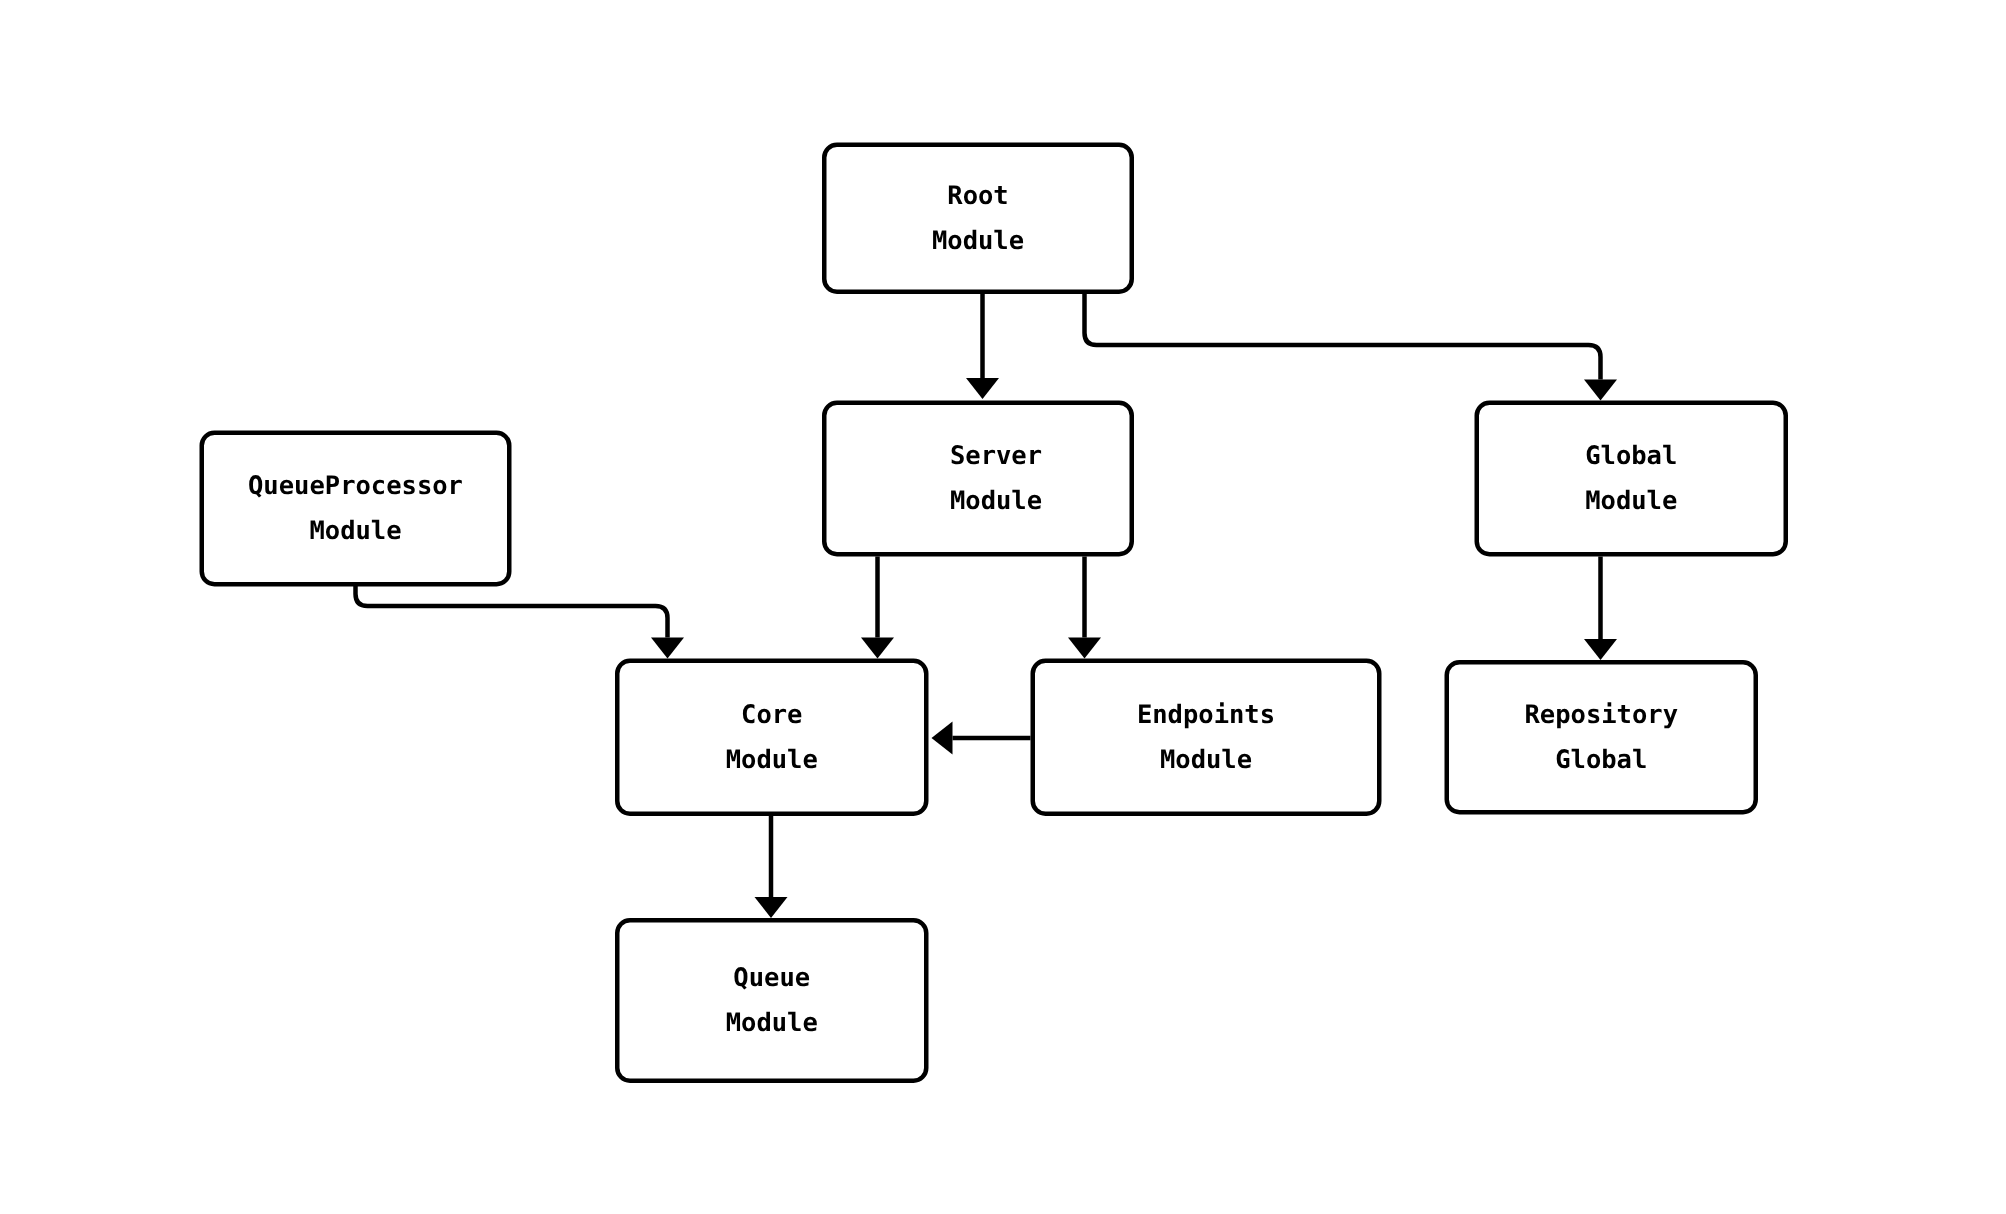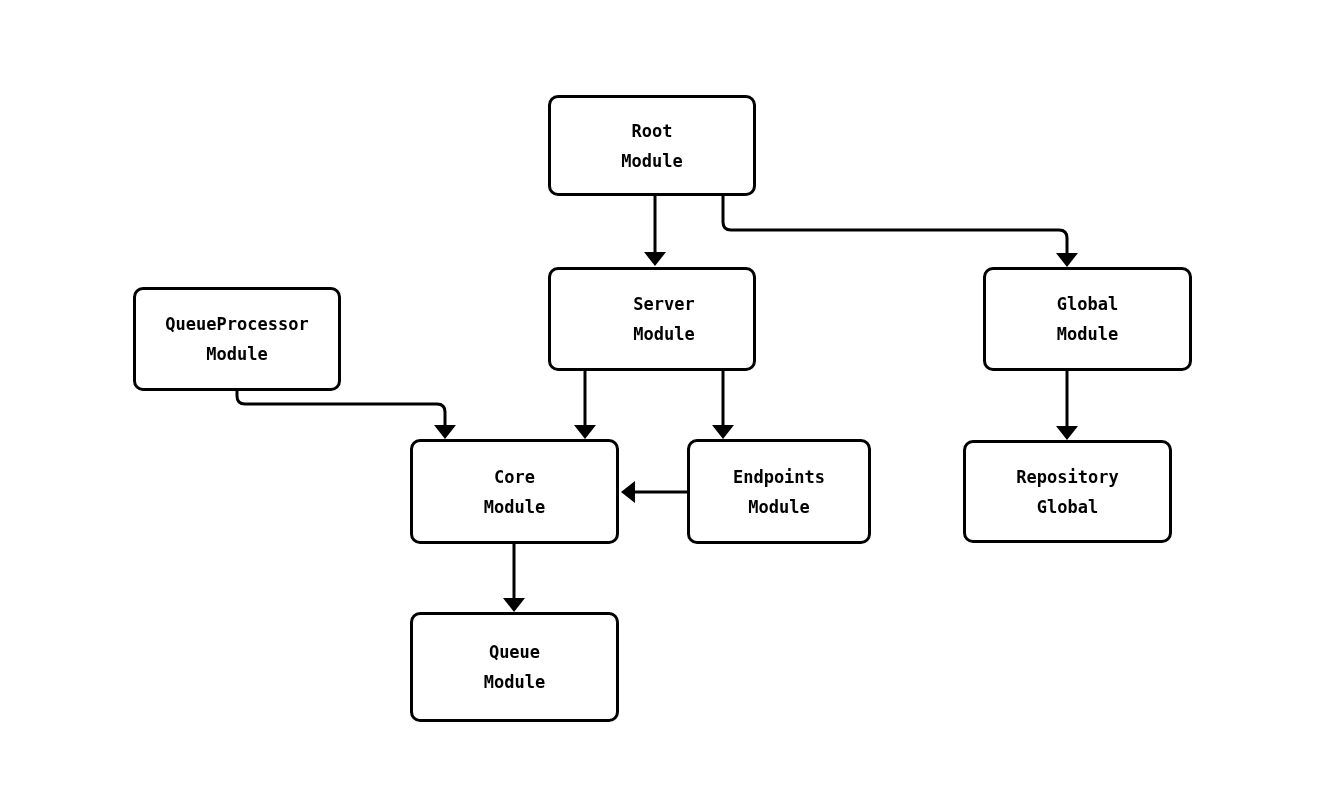--- a/index.html
+++ b/index.html
@@ -49,21 +49,21 @@
     font-weight: bold;
     font-size: 17px;
     line-height: 30px;
     color: #000000;
   }
   .n-root        { left: 548px; top:  95px; width: 208px; height: 101px; }
   .n-queueproc   { left: 133px; top: 267px; width: 208px; height: 104px; margin-top: 20px; }
   .n-server      { left: 548px; top: 267px; width: 208px; height: 104px; padding-left: 24px; }
   .n-global      { left: 963px; top: 267px; width: 209px; height: 104px; margin-left: 20px; }
   .n-core        { left: 410px; top: 439px; width: 209px; height: 105px; align-items: center; }
-  .n-endpoints   { left: 687px; top: 439px; width: 184px; height: 105px; }
+  .n-endpoints   { left: 687px; top: 439px; width: 234px; height: 105px; }
   .n-repository  { left: 963px; top: 440px; width: 209px; height: 103px; }
   .n-queue       { left: 410px; top: 612px; width: 209px; height: 110px; }
 </style>
 </head>
 <body>
 
 <div class="canvas">
 
   <svg class="edges" viewBox="0 0 1337 809" xmlns="http://www.w3.org/2000/svg">
 

